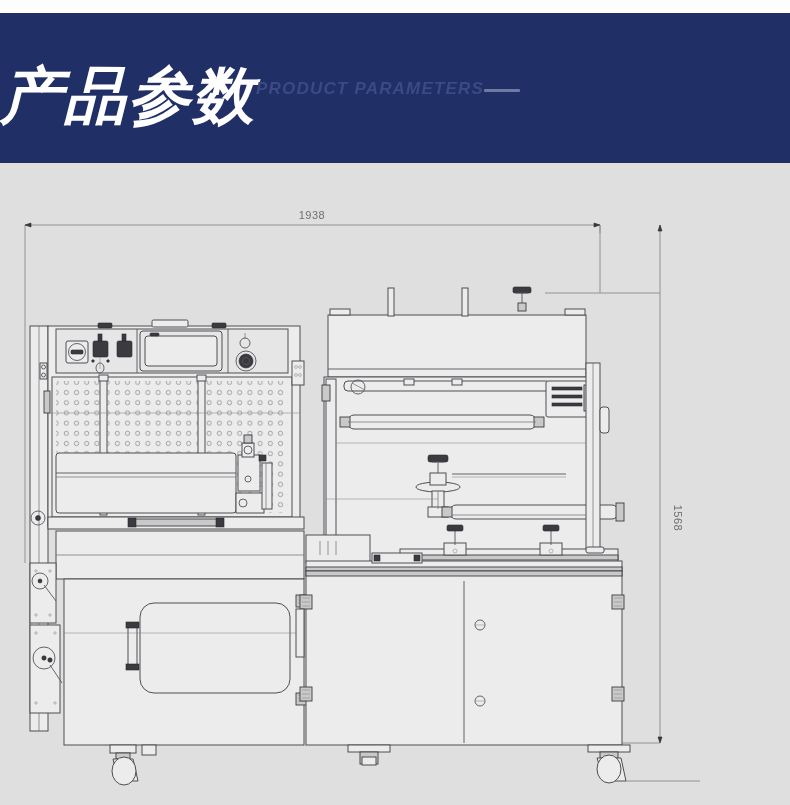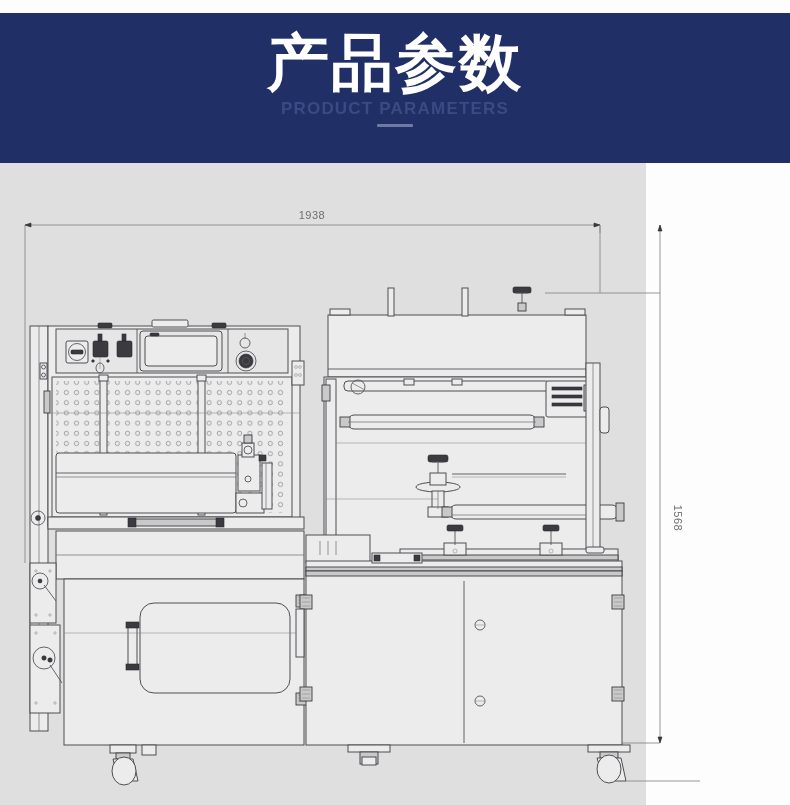--- a/index.html
+++ b/index.html
@@ -28,23 +28,24 @@
     background: #212f67;
     overflow: hidden;
   }
   .banner-inner {
     position: absolute;
     left: 0;
     top: 0;
     width: 790px;
     height: 150px;
     display: flex;
-    flex-direction: column;
+    flex-direction: row;
     align-items: center;
     justify-content: flex-start;
+    font-style: italic;
   }
   .banner-title {
     margin-top: 16px;
     color: #ffffff;
     font-size: 62px;
     line-height: 68px;
     font-weight: bold;
     letter-spacing: 2px;
     font-family: "DejaVu Sans", "Liberation Sans", sans-serif;
     white-space: nowrap;
@@ -64,21 +65,21 @@
     height: 3px;
     background: #6e7aa4;
     border-radius: 1px;
   }
 
   
   .drawing-area {
     position: absolute;
     left: 0;
     top: 163px;
-    width: 646px;
+    width: 790px;
     height: 642px;
     background: #dfdfdf;
   }
   .svg-root {
     position: absolute;
     left: 0;
     top: 0;
     width: 790px;
     height: 642px;
   }

